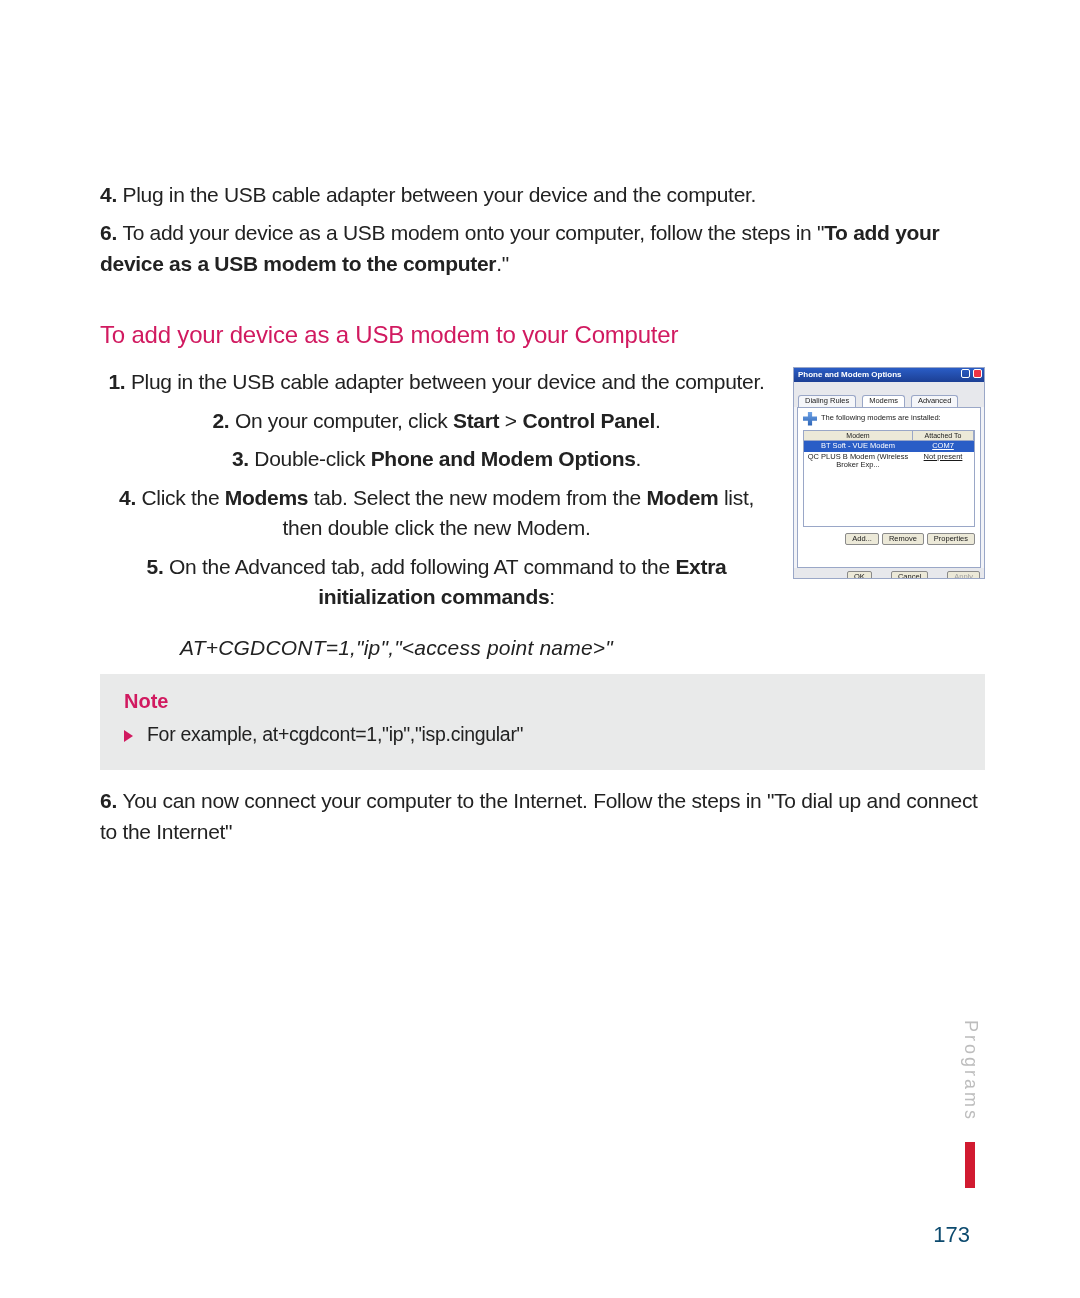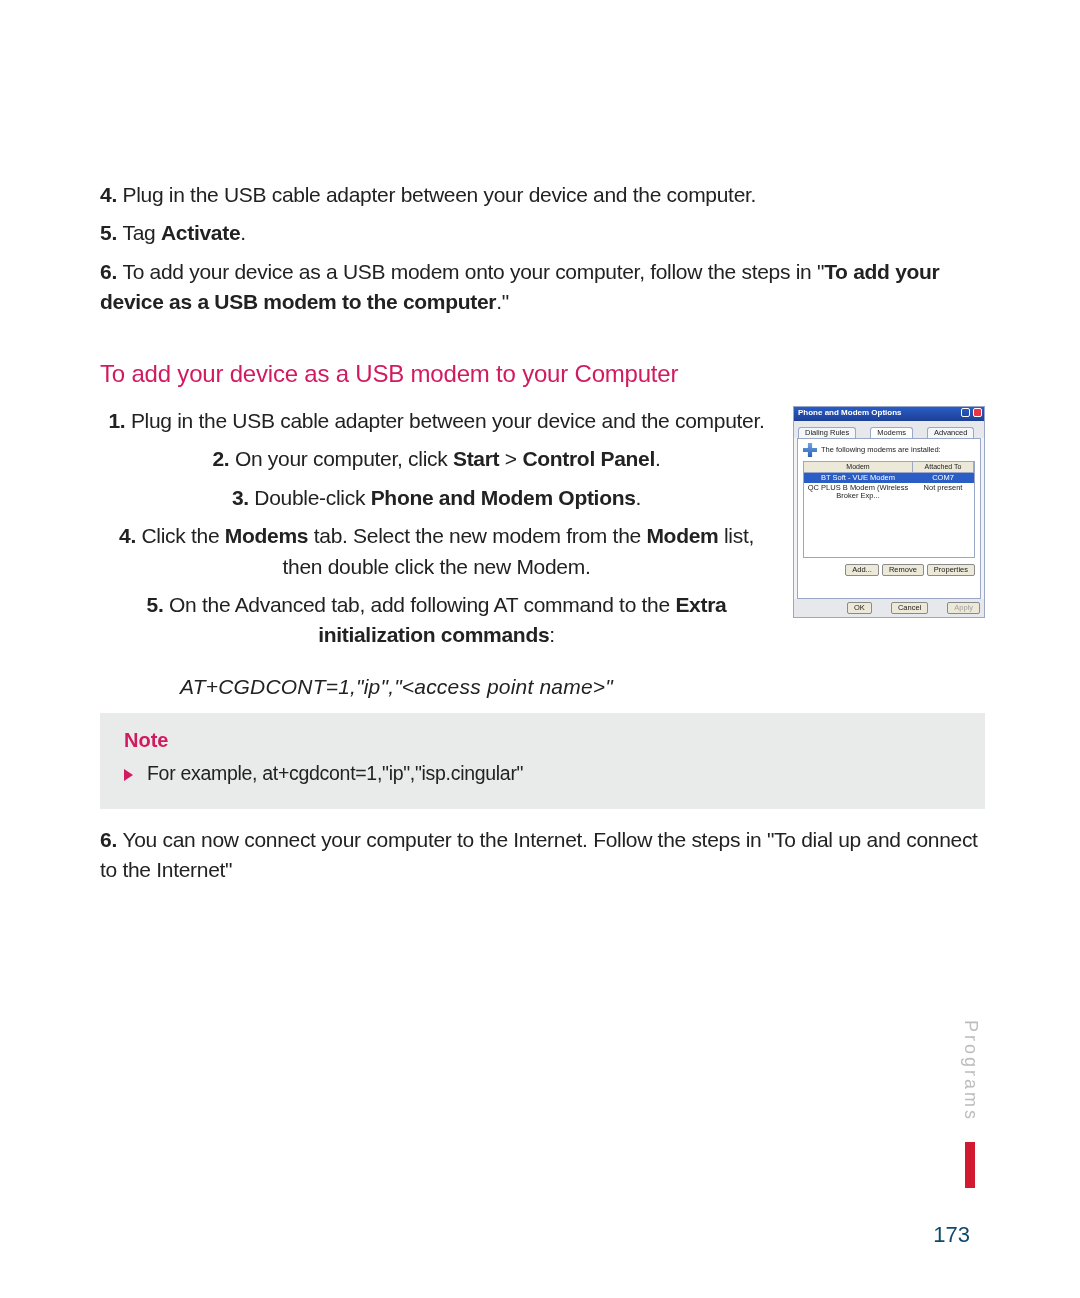--- a/index.html
+++ b/index.html
@@ -68,23 +68,23 @@
     display: inline-block;
     width: 9px; height: 9px;
     border: 1px solid #fff;
     border-radius: 2px;
     margin-left: 1px;
     box-sizing: border-box;
   }
   .ss-title-btns .close { background: #e34; }
   .ss-tabs {
     display: flex;
-    gap: 12px;
+    gap: 4px;
     background: #e7e8ec;
-    padding: 6px 4px 0 4px;
+    padding: 13px 4px 0 4px;
   }
   .ss-tab {
     border: 1px solid #9aa7c7;
     border-bottom: none;
     background: #f5f6f9;
     padding: 1px 6px;
     margin-right: 2px;
     border-radius: 3px 3px 0 0;
   }
   .ss-tab.active { background: #fff; }
@@ -115,21 +115,21 @@
   }
   .ss-list-header div{
     padding:1px 3px;
     border-right:1px solid #9aa7c7;
     font-size:7px;
   }
   .ss-list-header .c1{ width: 60%; }
   .ss-list-header .c2{ flex:1; }
   .ss-row { display:flex; }
   .ss-row .c1{ width:60%; padding:1px 3px; }
-  .ss-row .c2{ flex:1; padding:1px 3px; }
+  .ss-row .c2{ flex:1; padding:1px 3px;text-decoration:underline; }
   .ss-row.sel { background:#2a5dc6; color:#fff; }
   .ss-btns-row {
     display:flex; justify-content:flex-end; gap:3px;
     margin-top: 6px;
   }
   .ss-btn {
     border:1px solid #8a8a8a;
     background:#ece9d8;
     padding:1px 6px;
     border-radius:2px;
@@ -198,21 +198,20 @@
     color: #0c4a6e;
   }
 </style>
 </head>
 <body>
 
 <div class="page">
 
   <div id="top-list">
       <div class="ordered-item"><span class="num">4. </span><span>Plug in the USB cable adapter between your device and the computer.</span></div>
-      <div class="ordered-item"><span class="num">5. </span><span>Tag </span><span class="bold">Activate</span><span>.</span></div>
       <div class="ordered-item"><span class="num">6. </span><span>To add your device as a USB modem onto your computer, follow the steps in "</span><span class="bold">To add your device as a USB modem to the computer</span><span>."</span></div>
     </div>
 
   <h2 class="section-title">To add your device as a USB modem to your Computer</h2>
 
   <div class="two-col">
     <div class="left-col" id="steps-list">
         <div class="ordered-item"><span class="num">1. </span><span>Plug in the USB cable adapter between your device and the computer.</span></div>
         <div class="ordered-item"><span class="num">2. </span><span>On your computer, click </span><span class="bold">Start</span><span> &gt; </span><span class="bold">Control Panel</span><span>.</span></div>
         <div class="ordered-item"><span class="num">3. </span><span>Double-click </span><span class="bold">Phone and Modem Options</span><span>.</span></div>

